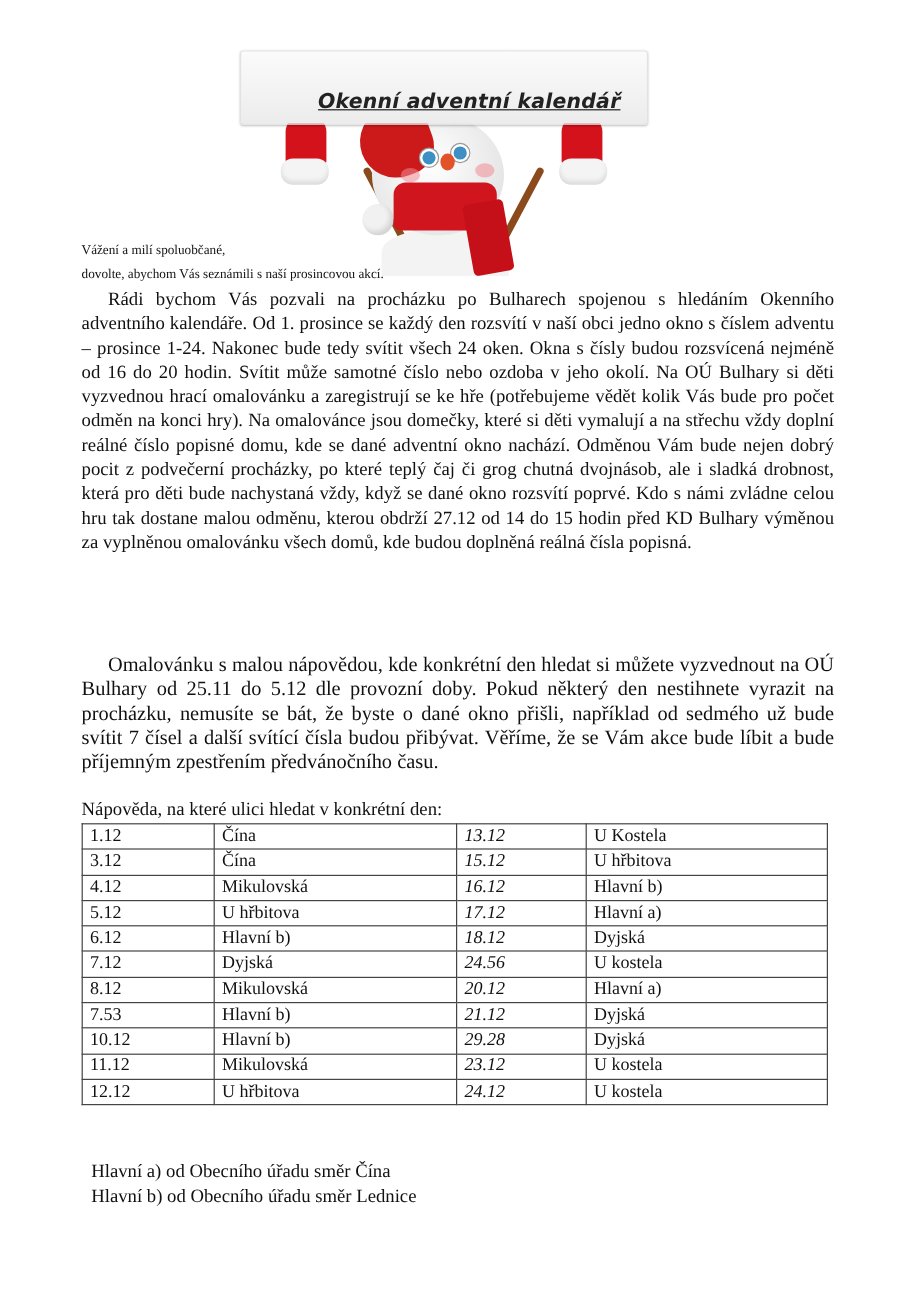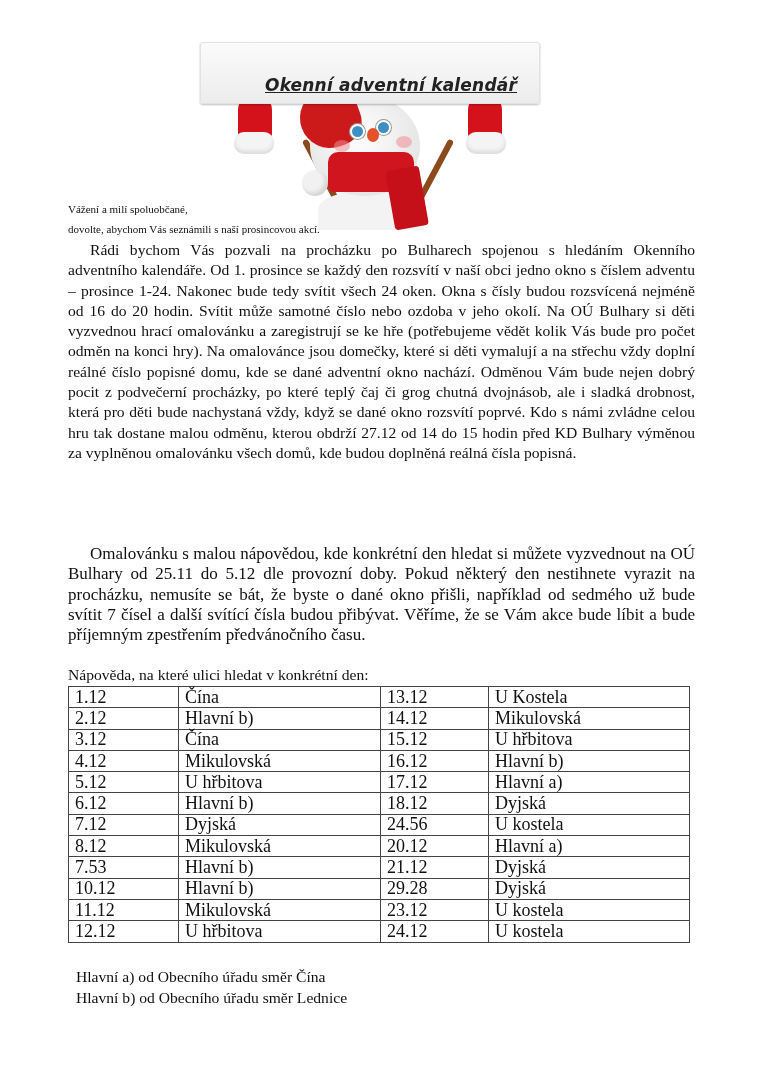--- a/index.html
+++ b/index.html
@@ -34,25 +34,25 @@
   
   .text { position: absolute; left: 68px; width: 627px; font-size: 11px; line-height: 20.3px; }
   .greet { top: 199px; }
   .greet div { white-space: nowrap; }
   .para { text-align: justify; text-indent: 22px; margin: 0; }
   .p1 { position: absolute; left: 68px; top: 240px; width: 627px; font-size: 15.6px; line-height: 20.3px; }
   .p2 { position: absolute; left: 68px; top: 544px; width: 627px; font-size: 17px; line-height: 20.3px; }
 
   .hint-title { position: absolute; left: 68px; top: 666px; font-size: 15.6px; white-space: nowrap; }
 
-  table.hints { position: absolute; left: 68px; top: 686px; width: 622px; border-collapse: collapse; font-size: 18px; }
+  table.hints { position: absolute; left: 68px; top: 686px; width: 622px; border-collapse: collapse; font-size: 15px; }
   table.hints td { border: 1px solid #444; height: 20.3px; padding: 0 0 0 6px; line-height: 19px; vertical-align: middle; }
   table.hints td.c1 { width: 103px; }
   table.hints td.c2 { width: 195px; }
-  table.hints td.c3 { width: 101px; }
+  table.hints td.c3 { width: 101px; font-style: italic; }
 
   .notes { position: absolute; left: 76px; top: 966px; font-size: 15.6px; line-height: 21px; }
   .notes div { white-space: nowrap; }
 </style>
 </head>
 <body>
 
 <div class="page">
 
   <div class="illus">
@@ -89,26 +89,20 @@
 
   <div class="hint-title">Nápověda, na které ulici hledat v konkrétní den:</div>
 
   <table class="hints">
     <tbody id="hints-body">
         <tr>
           <td class="c1">1.12</td>
           <td class="c2">Čína</td>
           <td class="c3">13.12</td>
           <td class="c4">U Kostela</td>
-        </tr>
-        <tr>
-          <td class="c1">2.12</td>
-          <td class="c2">Hlavní b)</td>
-          <td class="c3">14.12</td>
-          <td class="c4">Mikulovská</td>
         </tr>
         <tr>
           <td class="c1">3.12</td>
           <td class="c2">Čína</td>
           <td class="c3">15.12</td>
           <td class="c4">U hřbitova</td>
         </tr>
         <tr>
           <td class="c1">4.12</td>
           <td class="c2">Mikulovská</td>

